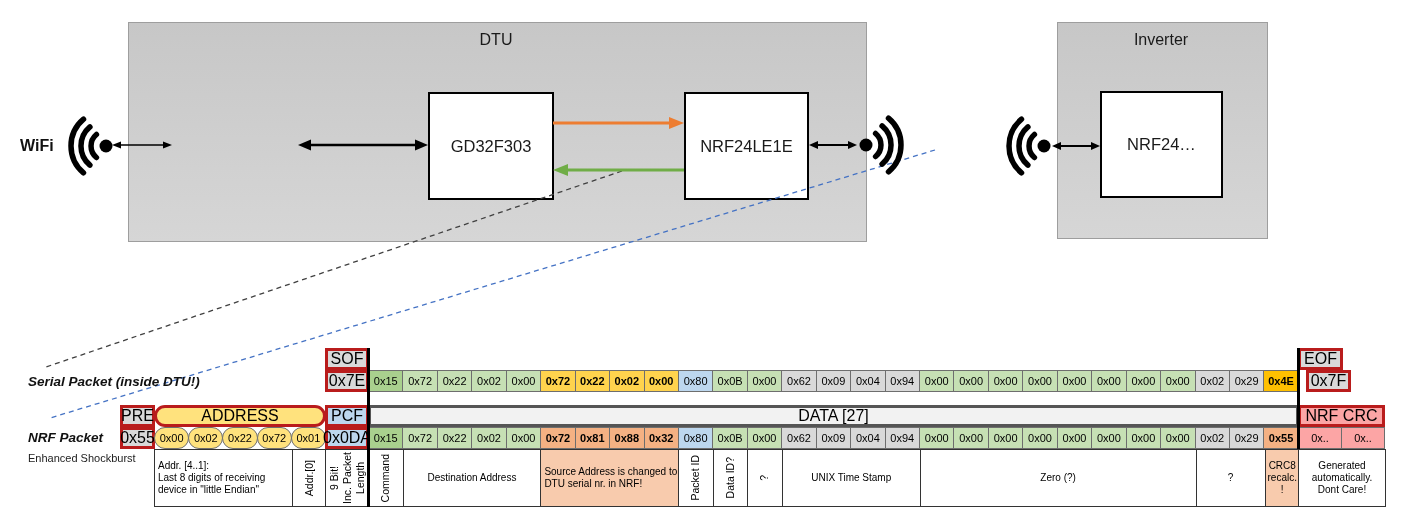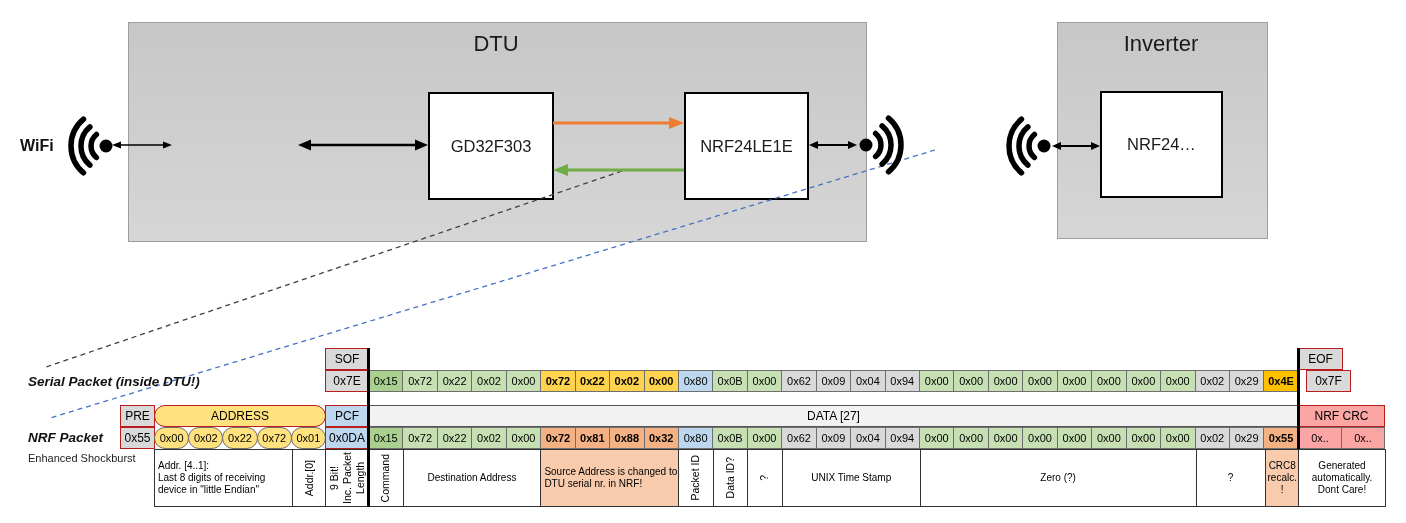--- a/index.html
+++ b/index.html
@@ -1,31 +1,31 @@
 <!DOCTYPE html>
 <html><head>
 <meta charset="utf-8">
 <style>
   html,body{margin:0;padding:0;background:#fff;}
   .canvas{position:relative;width:1406px;height:523px;background:#fff;overflow:hidden;
           font-family:"Liberation Sans","DejaVu Sans",sans-serif;color:#000;}
 
   
   .bigbox{position:absolute;background:linear-gradient(180deg,#c7c7c7,#d6d6d6);border:1px solid #9e9e9e;}
-  .bigbox-title{position:absolute;font-size:22px;color:#1a1a1a;transform:translateX(-50%);white-space:nowrap;}
+  .bigbox-title{position:absolute;font-size:16px;color:#1a1a1a;transform:translateX(-50%);white-space:nowrap;}
   .chip{position:absolute;background:#fff;border:2px solid #000;display:flex;align-items:center;justify-content:center;
         font-size:16.5px;color:#1a1a1a;box-sizing:border-box;}
   .wifi-label{position:absolute;font-size:16px;color:#111;font-weight:bold;}
   svg.overlay{position:absolute;left:0;top:0;pointer-events:none;}
 
   
   .pkt-label{position:absolute;font-size:13.5px;font-weight:700;font-style:italic;color:#111;white-space:nowrap;}
   .pkt-sublabel{position:absolute;font-size:11px;color:#222;white-space:nowrap;}
-  .cell,.hdr{position:absolute;box-sizing:border-box;border:1px solid #b91c1c;display:flex;align-items:center;
-             justify-content:center;font-size:12px;line-height:1;}
+  .cell,.hdr{position:absolute;box-sizing:border-box;border:3px solid #b91c1c;display:flex;align-items:center;
+             justify-content:center;font-size:16px;line-height:1;}
   .cells{position:absolute;display:flex;}
   .cells>div{flex:1;box-sizing:border-box;border:1px solid #6e6e6e;margin-left:-1px;display:flex;align-items:center;
              justify-content:center;font-size:11px;line-height:1;}
   .cells>div:first-child{margin-left:0;}
   .b{font-weight:700;}
   .c-gray{background:#D9D9D9;} .c-lgray{background:#F2F2F2;}
   .c-dgreen{background:#A9D08E;} .c-green{background:#C6E0B4;}
   .c-gold{background:#FFD34D;} .c-amber{background:#FFC000;}
   .c-blue{background:#BDD7EE;} .c-dblue{background:#fca5a5;}
   .c-salmon{background:#F4B183;} .c-yellow{background:#FFE27D;border-radius:11px;}

